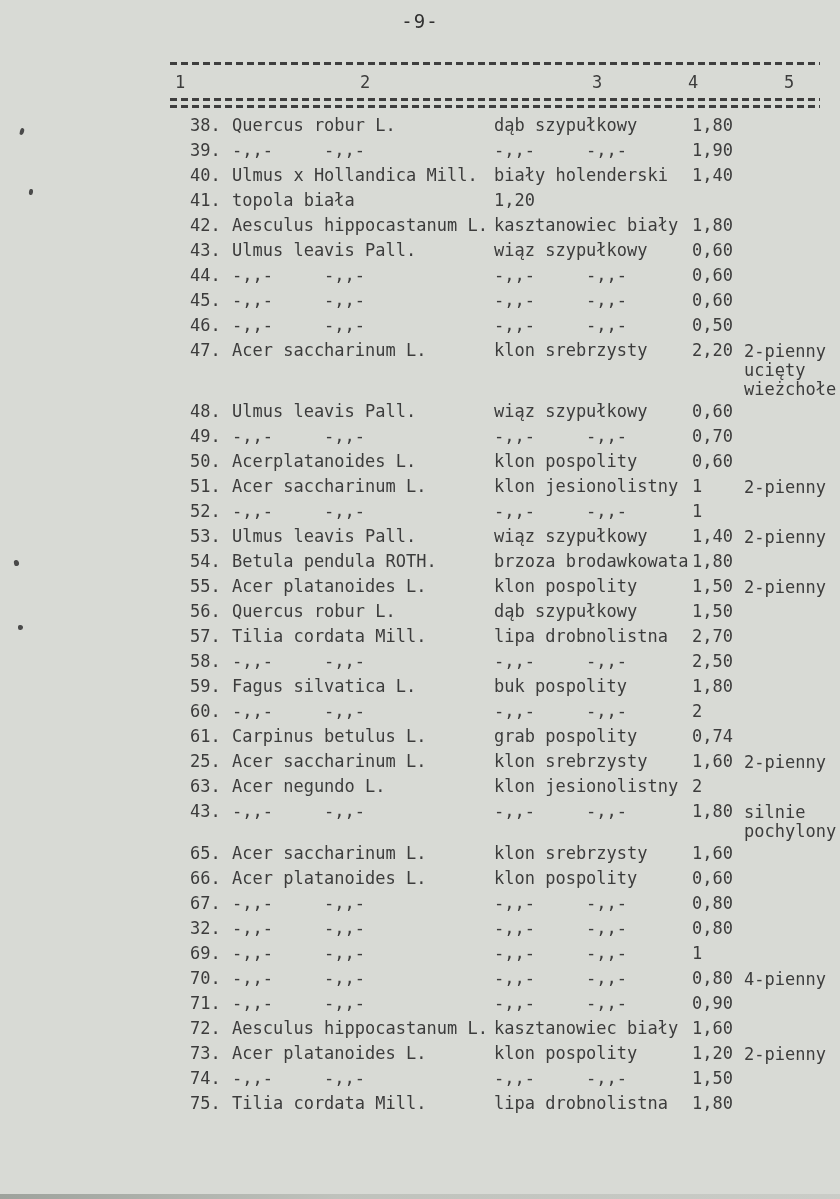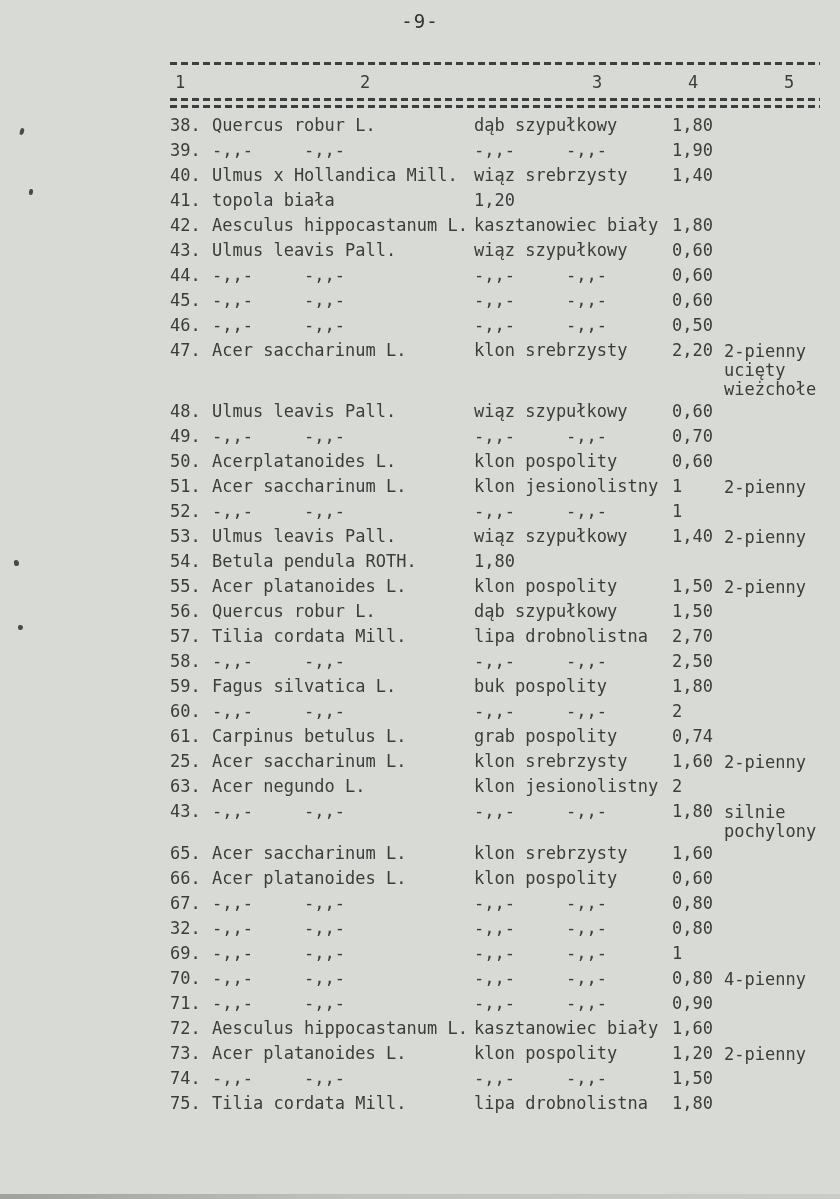--- a/index.html
+++ b/index.html
@@ -33,20 +33,21 @@
   .cn-1{left:5px;} .cn-2{left:190px;} .cn-3{left:422px;} .cn-4{left:518px;} .cn-5{left:614px;}
   .table-body{
     position:absolute;top:113px;left:170px;width:662px;
     font-size:17px;
   }
   .row{
     display:grid;
     grid-template-columns:42px 262px 198px 52px 1fr;
     min-height:25px;
     align-items:start;
+    margin-left:20px;
   }
   .row span{display:block;}
   .cell-num,.cell-latin,.cell-polish,.cell-value{
     white-space:pre;line-height:25px;
   }
   .cell-note{
     white-space:pre-line;line-height:19px;padding-top:4px;
   }
   
   .speck{position:absolute;background:#4a4a4a;border-radius:40% 60% 55% 45%;}
@@ -86,21 +87,21 @@
       <div class="row">
         <span class="cell-num">39.</span>
         <span class="cell-latin">-,,-     -,,-</span>
         <span class="cell-polish">-,,-     -,,-</span>
         <span class="cell-value">1,90</span>
         <span class="cell-note"></span>
       </div>
       <div class="row">
         <span class="cell-num">40.</span>
         <span class="cell-latin">Ulmus x Hollandica Mill.</span>
-        <span class="cell-polish">wiąz srebrzysty</span>
+        <span class="cell-polish">biały holenderski</span>
         <span class="cell-value">1,40</span>
         <span class="cell-note"></span>
       </div>
       <div class="row">
         <span class="cell-num">41.</span>
         <span class="cell-polish">topola biała</span>
         <span class="cell-value">1,20</span>
         <span class="cell-note"></span>
       </div>
       <div class="row">
@@ -185,20 +186,21 @@
       <div class="row">
         <span class="cell-num">53.</span>
         <span class="cell-latin">Ulmus leavis Pall.</span>
         <span class="cell-polish">wiąz szypułkowy</span>
         <span class="cell-value">1,40</span>
         <span class="cell-note">2-pienny</span>
       </div>
       <div class="row">
         <span class="cell-num">54.</span>
         <span class="cell-latin">Betula pendula ROTH.</span>
+        <span class="cell-polish">brzoza brodawkowata</span>
         <span class="cell-value">1,80</span>
         <span class="cell-note"></span>
       </div>
       <div class="row">
         <span class="cell-num">55.</span>
         <span class="cell-latin">Acer platanoides L.</span>
         <span class="cell-polish">klon pospolity</span>
         <span class="cell-value">1,50</span>
         <span class="cell-note">2-pienny</span>
       </div>

